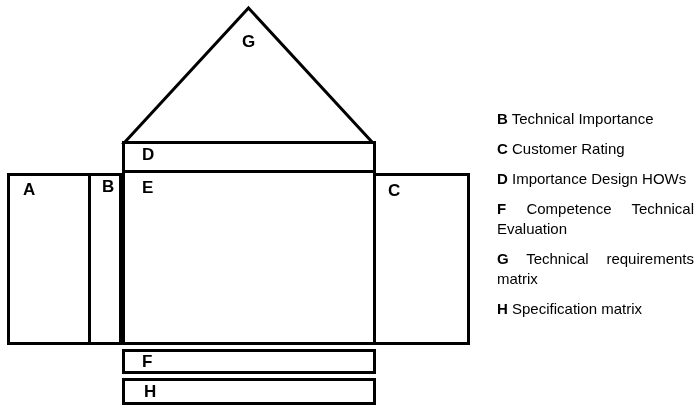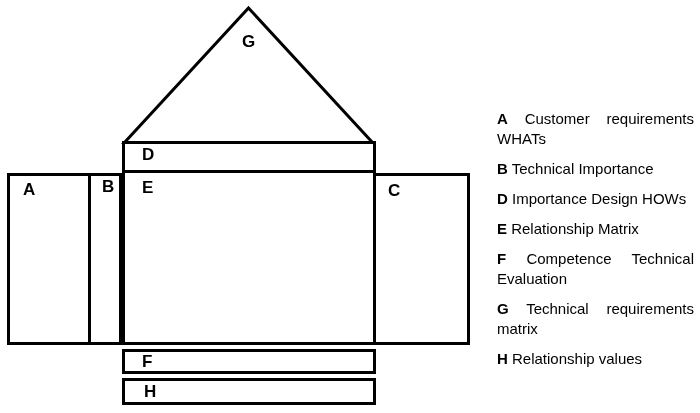--- a/index.html
+++ b/index.html
@@ -82,22 +82,21 @@
     <span class="box-label">C</span>
   </div>
   <div class="box box-f">
     <span class="box-label">F</span>
   </div>
   <div class="box box-h">
     <span class="box-label">H</span>
   </div>
 
   <div class="legend">
-    <p class="legend-item"><span class="legend-letter">A</span> <span>Customer requirements WHATs</span></p>
     <p class="legend-item"><span class="legend-letter">B</span> <span>Technical Importance</span></p>
+    <p class="legend-item"><span class="legend-letter">C</span> <span>Customer Rating</span></p>
     <p class="legend-item"><span class="legend-letter">D</span> <span>Importance Design HOWs</span></p>
-    <p class="legend-item"><span class="legend-letter">E</span> <span>Relationship Matrix</span></p>
     <p class="legend-item"><span class="legend-letter">F</span> <span>Competence Technical Evaluation</span></p>
     <p class="legend-item"><span class="legend-letter">G</span> <span>Technical requirements matrix</span></p>
-    <p class="legend-item"><span class="legend-letter">H</span> <span>Relationship values</span></p>
+    <p class="legend-item"><span class="legend-letter">H</span> <span>Specification matrix</span></p>
   </div>
 
 </div>
 
 </body></html>

